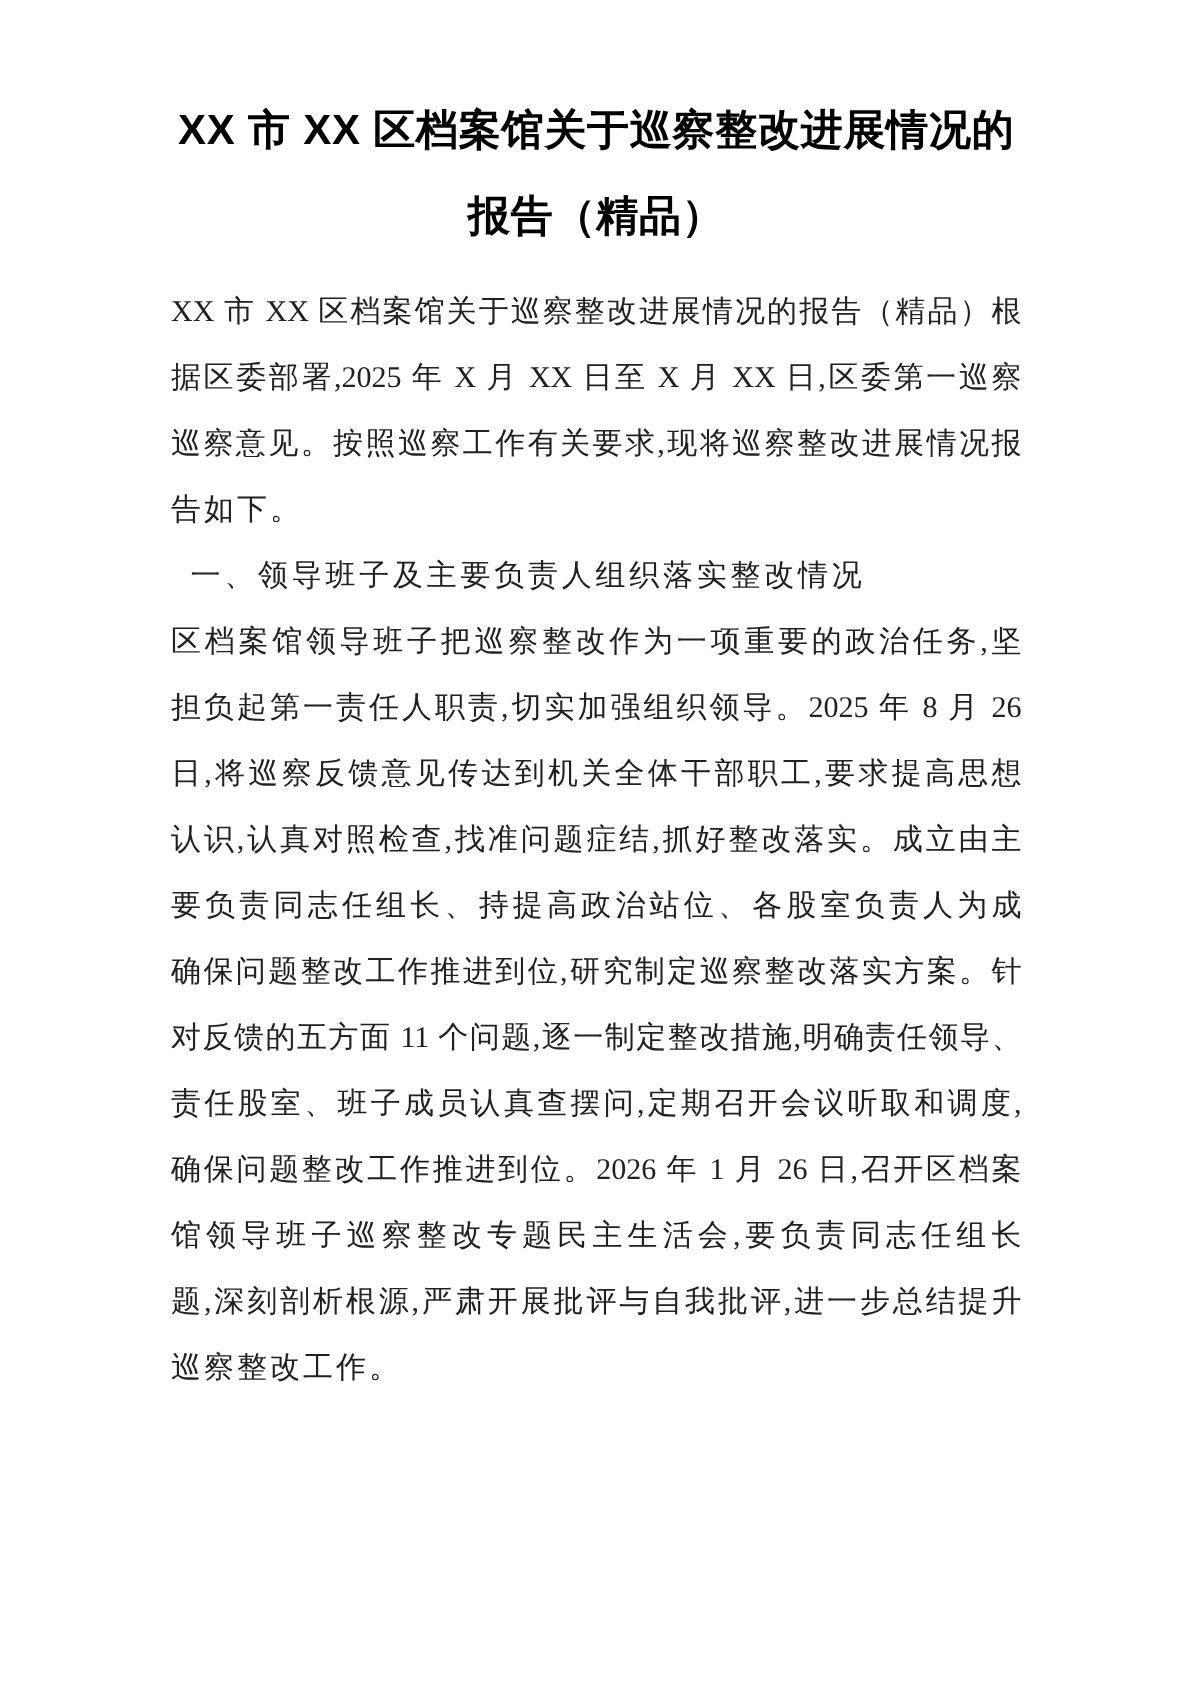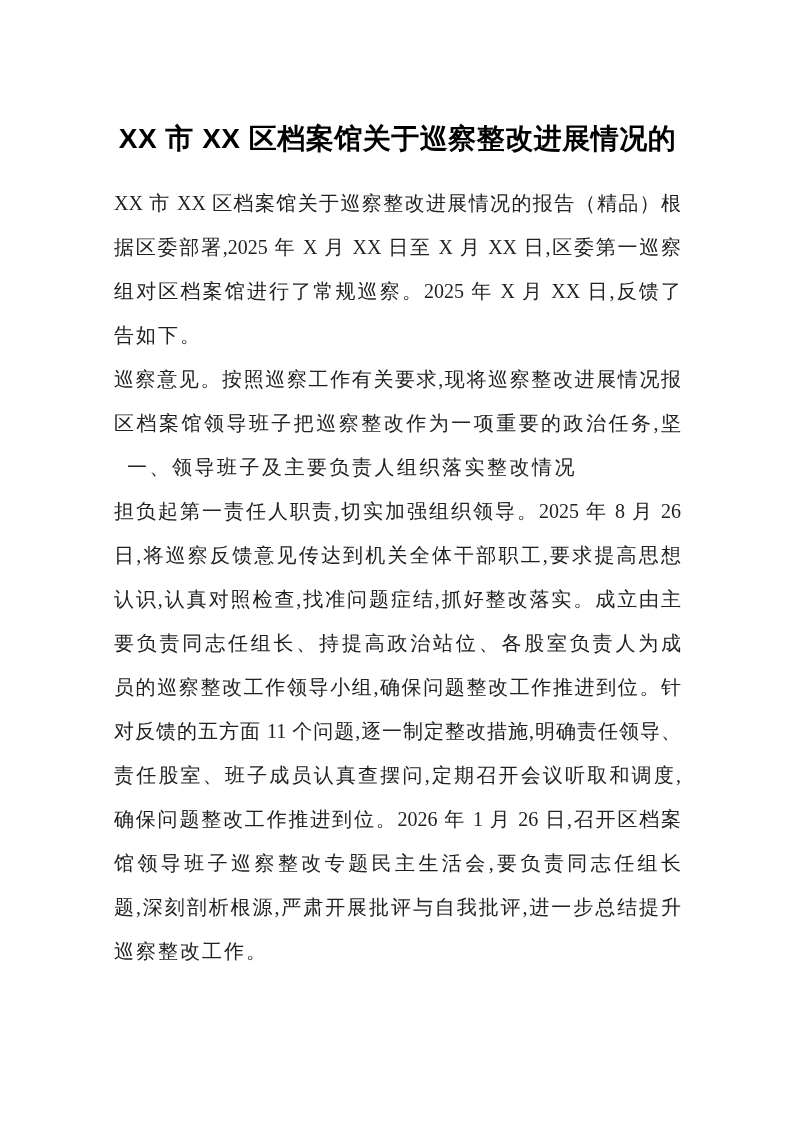--- a/index.html
+++ b/index.html
@@ -7,21 +7,21 @@
     padding: 0;
     background: #ffffff;
   }
   .page {
     position: relative;
     width: 793px;
     height: 1122px;
     margin: 0 auto;
     background: #ffffff;
     box-sizing: border-box;
-    padding: 110px 112px 0 114px;
+    padding: 58px 112px 0 114px;
     overflow: hidden;
     font-family: "Liberation Serif", "DejaVu Serif", serif;
     color: #212121;
   }
   .doc-title {
     margin: 0 0 14px 0;
     padding: 0;
     font-size: 28px;
     font-weight: 700;
     line-height: 57px;
@@ -63,38 +63,38 @@
     letter-spacing: 2.5px;
   }
 </style>
 </head>
 <body>
 
 <div class="page">
 
   <h1 class="doc-title">
     <span class="title-line">XX 市 XX 区档案馆关于巡察整改进展情况的</span>
+    <span class="title-line">报告（精品）</span>
   </h1>
 
   <div class="doc-body">
 
     <p class="line j">XX 市 XX 区档案馆关于巡察整改进展情况的报告（精品）根</p>
     <p class="line j">据区委部署,2025 年 X 月 XX 日至 X 月 XX 日,区委第一巡察</p>
-    <p class="line j">组对区档案馆进行了常规巡察。2025 年 X 月 XX 日,反馈了</p>
+    <p class="line j">巡察意见。按照巡察工作有关要求,现将巡察整改进展情况报</p>
     <p class="line last">告如下。</p>
-    <p class="line j">巡察意见。按照巡察工作有关要求,现将巡察整改进展情况报</p>
+
+    <p class="line heading">一、领导班子及主要负责人组织落实整改情况</p>
 
     <p class="line j">区档案馆领导班子把巡察整改作为一项重要的政治任务,坚</p>
-
-    <p class="line heading">一、领导班子及主要负责人组织落实整改情况</p>
     <p class="line j">担负起第一责任人职责,切实加强组织领导。2025 年 8 月 26</p>
     <p class="line j">日,将巡察反馈意见传达到机关全体干部职工,要求提高思想</p>
     <p class="line j">认识,认真对照检查,找准问题症结,抓好整改落实。成立由主</p>
     <p class="line j">要负责同志任组长、持提高政治站位、各股室负责人为成</p>
-    <p class="line j">员的巡察整改工作领导小组,确保问题整改工作推进到位。针</p>
+    <p class="line j">确保问题整改工作推进到位,研究制定巡察整改落实方案。针</p>
     <p class="line j">对反馈的五方面 11 个问题,逐一制定整改措施,明确责任领导、</p>
     <p class="line j">责任股室、班子成员认真查摆问,定期召开会议听取和调度,</p>
     <p class="line j">确保问题整改工作推进到位。2026 年 1 月 26 日,召开区档案</p>
     <p class="line j">馆领导班子巡察整改专题民主生活会,要负责同志任组长</p>
     <p class="line j">题,深刻剖析根源,严肃开展批评与自我批评,进一步总结提升</p>
     <p class="line last">巡察整改工作。</p>
 
   </div>
 </div>
 

